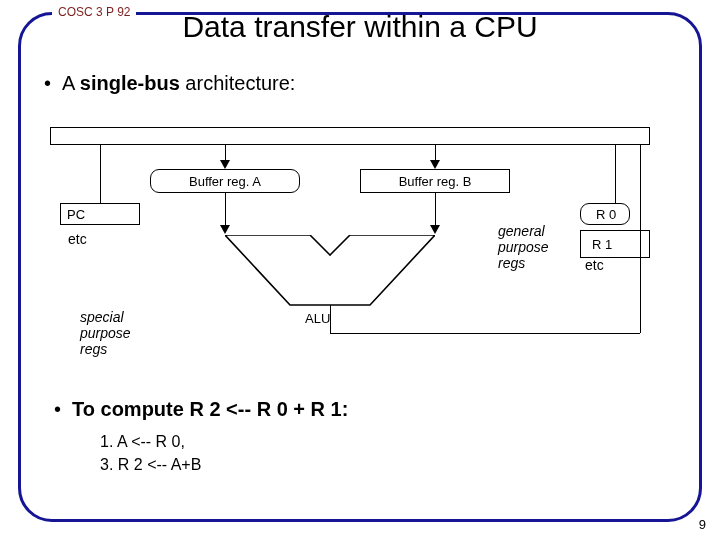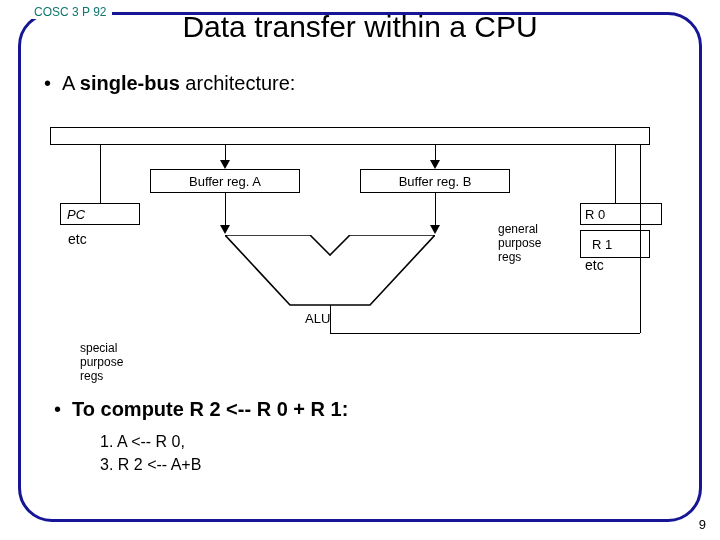--- a/index.html
+++ b/index.html
@@ -16,26 +16,26 @@
     left: 18px;
     top: 12px;
     width: 684px;
     height: 510px;
     border: 3px solid #151595;
     border-radius: 34px;
     background: #fff;
   }
   .tag {
     position: absolute;
-    left: 28px;
+    left: 52px;
     top: 5px;
     background: #fff;
     font-size: 12px;
     padding: 0 6px;
-    color: #0f766e;
+    color: #7f1d1d;
   }
   .title {
     position: absolute;
     left: 0;
     top: 10px;
     width: 100%;
     text-align: center;
     font-size: 30px;
     font-weight: normal;
     color: #000;
@@ -83,31 +83,32 @@
   .box {
     position: absolute;
     border: 1.6px solid #000;
     background: #fff;
     font-size: 13px;
     text-align: center;
     display: flex;
     align-items: center;
     justify-content: center;
   }
-  .bufA { left: 100px; top: 54px; width: 150px; height: 24px; }
+  .bufA { left: 100px; top: 54px; width: 150px; height: 24px; border-radius: 9px; }
   .bufB { left: 310px; top: 54px; width: 150px; height: 24px; }
-  .pc   { left: 10px;  top: 88px;  width: 80px; height: 22px; justify-content: flex-start; padding-left: 6px; font-style: italic; }
+  .pc   { left: 10px;  top: 88px;  width: 80px; height: 22px; justify-content: flex-start; padding-left: 6px; }
   .etctxt { position: absolute; left: 18px; top: 116px; font-size: 14px; }
-  .r0   { left: 530px; top: 88px;  width: 82px; height: 22px; justify-content: flex-start; padding-left: 4px; }
+  .r0   { left: 530px; top: 88px;  width: 50px; height: 22px; justify-content: flex-start; padding-left: 15px; border-radius: 9px; }
   .r1   { left: 530px; top: 115px; width: 70px; height: 28px; justify-content: flex-start; padding-left: 11px; }
   .etcR { position: absolute; left: 535px; top: 142px; font-size: 14px; }
   .label {
     position: absolute;
-    font-size: 12px;
+    font-size: 14px;
     line-height: 1.15;
+    font-style: italic;
   }
   .lbl-gen { left: 448px; top: 108px; }
   .lbl-spc { left: 30px;  top: 194px; }
   .alu-wrap {
     position: absolute;
     left: 175px;
     top: 120px;
     width: 210px;
     height: 88px;
   }
@@ -167,21 +168,21 @@
   <div class="box pc">PC</div>
   <div class="etctxt">etc</div>
 
   <div class="box r0">R 0</div>
   <div class="box r1">R 1</div>
   <div class="etcR">etc</div>
 
   <div class="label lbl-gen" style="white-space:pre;">general
 purpose
 regs</div>
-  <div class="label lbl-spc" style="white-space:pre;margin-top:33px;">special
+  <div class="label lbl-spc" style="white-space:pre;">special
 purpose
 regs</div>
 
   <div class="vline" style="left:50px; top:30px; height:58px;"></div>
 
   <div class="vline" style="left:565px; top:30px; height:58px;"></div>
 
   <div class="alu-wrap">
     <svg width="210" height="88">
       <polygon points="0,0 85,0 105,20 125,0 210,0 145,70 65,70" fill="none" stroke="#000" stroke-width="1.6"></polygon>

